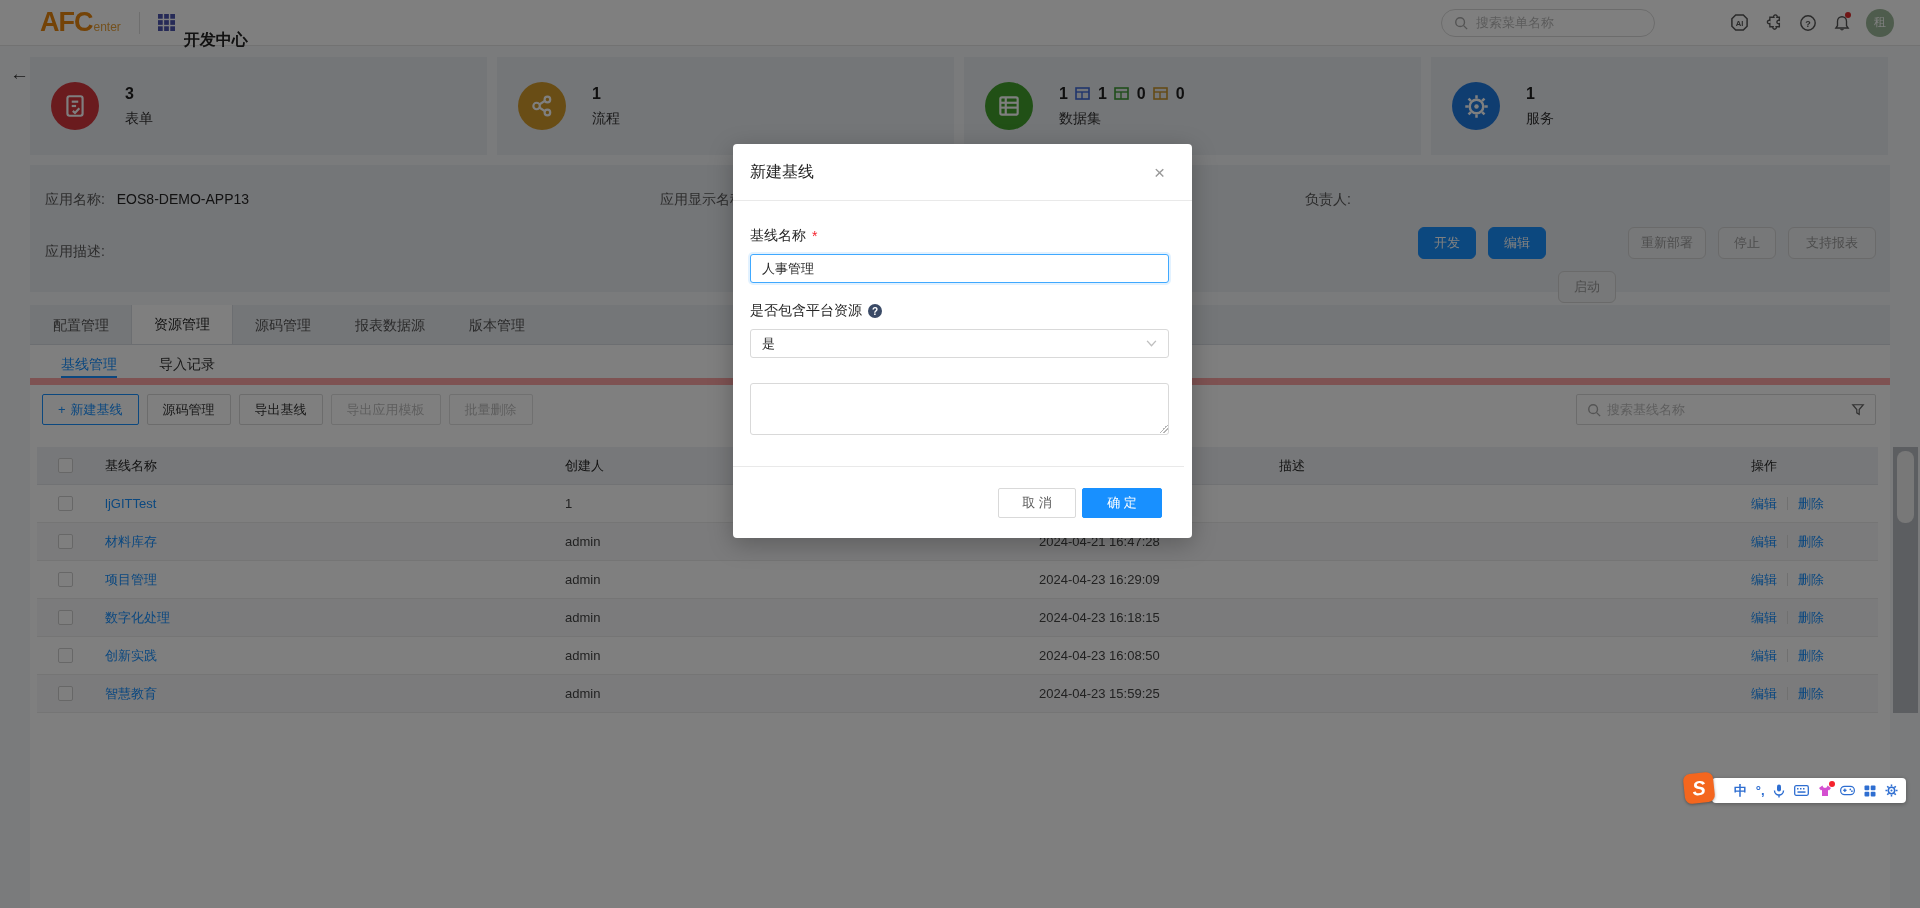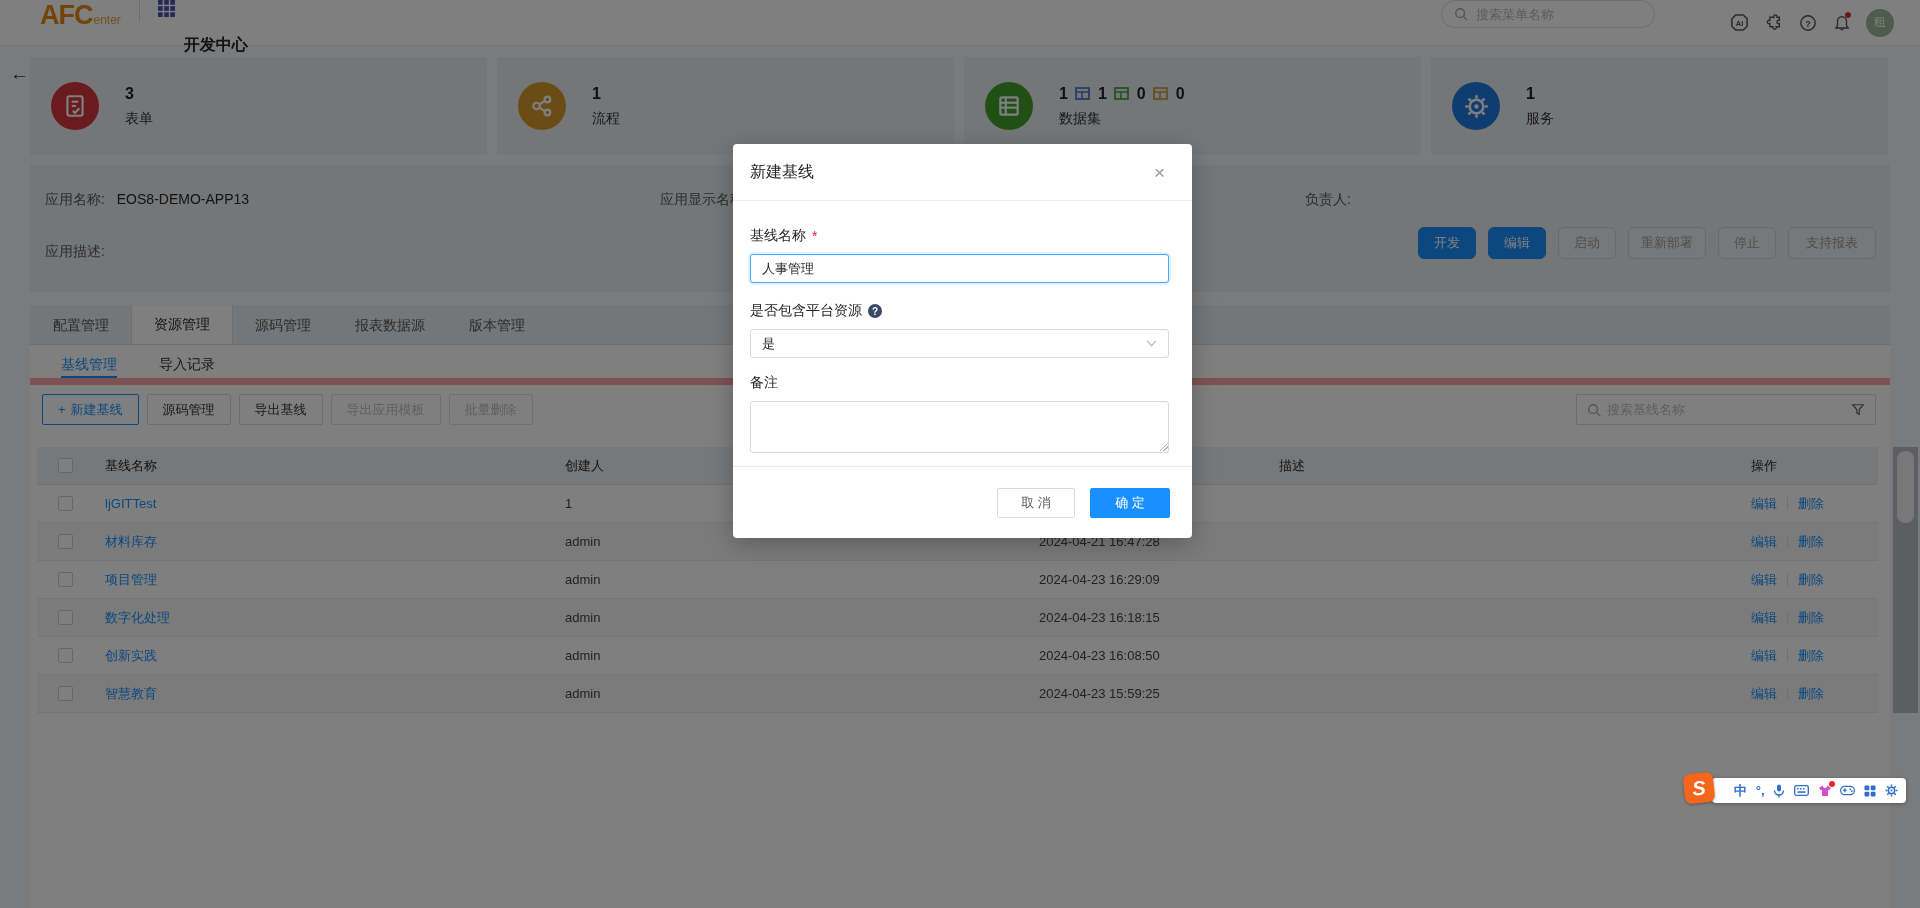--- a/index.html
+++ b/index.html
@@ -2,21 +2,21 @@
 <html><head>
 <meta charset="utf-8">
 <style>
   * { margin:0; padding:0; box-sizing:border-box; }
   html,body { width:1920px; height:908px; }
   body { font-family:"Liberation Sans","DejaVu Sans",sans-serif; font-size:14px; color:#262626; }
   .screen { position:relative; width:1920px; height:908px; overflow:hidden; background:#f5f6f8; }
 
   
   .hdr { position:absolute; left:0; top:0; width:1920px; height:46px; background:#fff;
-         border-bottom:1px solid #e4e4e4; display:flex; padding:0 26px 0 40px; z-index:1; }
+         border-bottom:1px solid #e4e4e4; display:flex; align-items:center; padding:0 26px 0 40px; z-index:1; }
   .logo { display:flex; align-items:baseline; }
   .logo-main { font-size:27px; font-weight:bold; color:#e8860f; letter-spacing:-1px; }
   .logo-sub { font-size:12px; font-weight:normal; color:#e8a23c; margin-left:1px; }
   .hdr-div { width:1px; height:22px; background:#ddd; margin:0 18px; }
   .grid-ic { width:17px; height:17px; margin-right:9px; }
   .app-title { font-size:16px; font-weight:bold; color:#222;margin-top:35px; }
   .hdr-search { margin-left:auto; margin-right:75px; width:214px; height:28px; border:1px solid #d9d9d9;
                 border-radius:14px; display:flex; align-items:center; padding:0 12px; background:#fff; }
   .hdr-search input { border:none; outline:none; font-size:13px; width:150px; color:#444; background:transparent; }
   .hdr-search input::placeholder { color:#b8b8b8; }
@@ -108,22 +108,22 @@
   .help-ic { width:14px; height:14px; border-radius:50%; background:#3a4a66; color:#fff; font-size:10px;
              display:inline-flex; align-items:center; justify-content:center; font-weight:bold; }
   .m-select { margin-top:9px; width:419px; height:29px; border:1px solid #d9d9d9; border-radius:3px;
               display:flex; align-items:center; padding:0 11px; font-size:13px; color:#262626; cursor:pointer; }
   .m-select svg { margin-left:auto; }
   .m-ta { margin-top:9px; width:419px; height:52px; border:1px solid #d9d9d9; border-radius:3px; resize:none;
           outline:none; padding:6px 10px; font-family:inherit; font-size:13px; position:relative; }
   .ta-grip { position:relative; }
   .ta-grip::after { content:""; position:absolute; right:2px; bottom:5px; width:9px; height:9px;
         background:linear-gradient(135deg,transparent 0 50%,#b5b5b5 50% 57%,transparent 57% 72%,#b5b5b5 72% 79%,transparent 79%); }
-  .m-foot { position:absolute; left:0; right:0; top:322px; border-top:1px solid #e9e9e9; height:72px;
-            display:flex; align-items:center; justify-content:flex-end; padding-right:22px; gap:15px; }
+  .m-foot { position:absolute; left:0; right:8px; top:322px; border-top:1px solid #e9e9e9; height:72px;
+            display:flex; align-items:center; justify-content:flex-end; padding-right:22px; gap:6px; }
   .m-btn { height:30px; border-radius:2px; font-size:13px; display:flex; align-items:center; justify-content:center; cursor:pointer; }
   .m-cancel { width:78px; background:#fff; border:1px solid #d9d9d9; color:#595959; }
   .m-ok { width:80px; background:#1890ff; border:1px solid #1890ff; color:#fff; }
 
   
   .ime { position:absolute; left:1694px; top:775px; z-index:30; }
   .ime-bar { position:absolute; left:18px; top:3px; width:194px; height:25px; background:#fff; border-radius:4px;
              box-shadow:0 1px 4px rgba(0,0,0,.3); display:flex; align-items:center; justify-content:space-between;
              padding:0 8px 0 22px; }
   .ime-logo { position:absolute; left:-10px; top:-2px; width:30px; height:30px; background:#f4661e; border-radius:7px;
@@ -301,21 +301,21 @@
     </div>
     <div class="ai-owner">
       <span class="ai-lab">负责人:</span>
     </div>
     <div class="ai-desc">
       <span class="ai-lab">应用描述:</span>
     </div>
     <div class="ai-btns">
       <div class="btn btn-primary" style="width:58px;">开发</div>
       <div class="btn btn-primary" style="width:58px;">编辑</div>
-      <div class="btn btn-disabled" style="width:58px;">启动</div>
+      <div class="btn btn-disabled" style="width:58px;margin-top:44px;">启动</div>
       <div class="btn btn-disabled" style="width:78px;">重新部署</div>
       <div class="btn btn-disabled" style="width:58px;">停止</div>
       <div class="btn btn-disabled" style="width:88px;">支持报表</div>
     </div>
   </div>
 
   <div class="panel">
     <div class="tabbar">
       <div class="tab">配置管理</div>
       <div class="tab active">资源管理</div>
@@ -478,23 +478,20 @@
         <span>是否包含平台资源</span>
         <span class="help-ic">?</span>
       </div>
       <div class="m-select">
         <span>是</span>
         <svg width="11" height="7" viewBox="0 0 12 8">
           <polyline points="1,1 6,6.5 11,1" fill="none" stroke="#bfbfbf" stroke-width="1.6"></polyline>
         </svg>
       </div>
       <div class="m-gap" style="height:16px;"></div>
-      <div class="m-lab">
-        <span>备注</span>
-      </div>
       <div class="ta-grip">
         <textarea class="m-ta" style=""></textarea>
       </div>
     </div>
     <div class="m-foot">
       <div class="m-btn m-cancel">取 消</div>
       <div class="m-btn m-ok">确 定</div>
     </div>
   </div>
 

